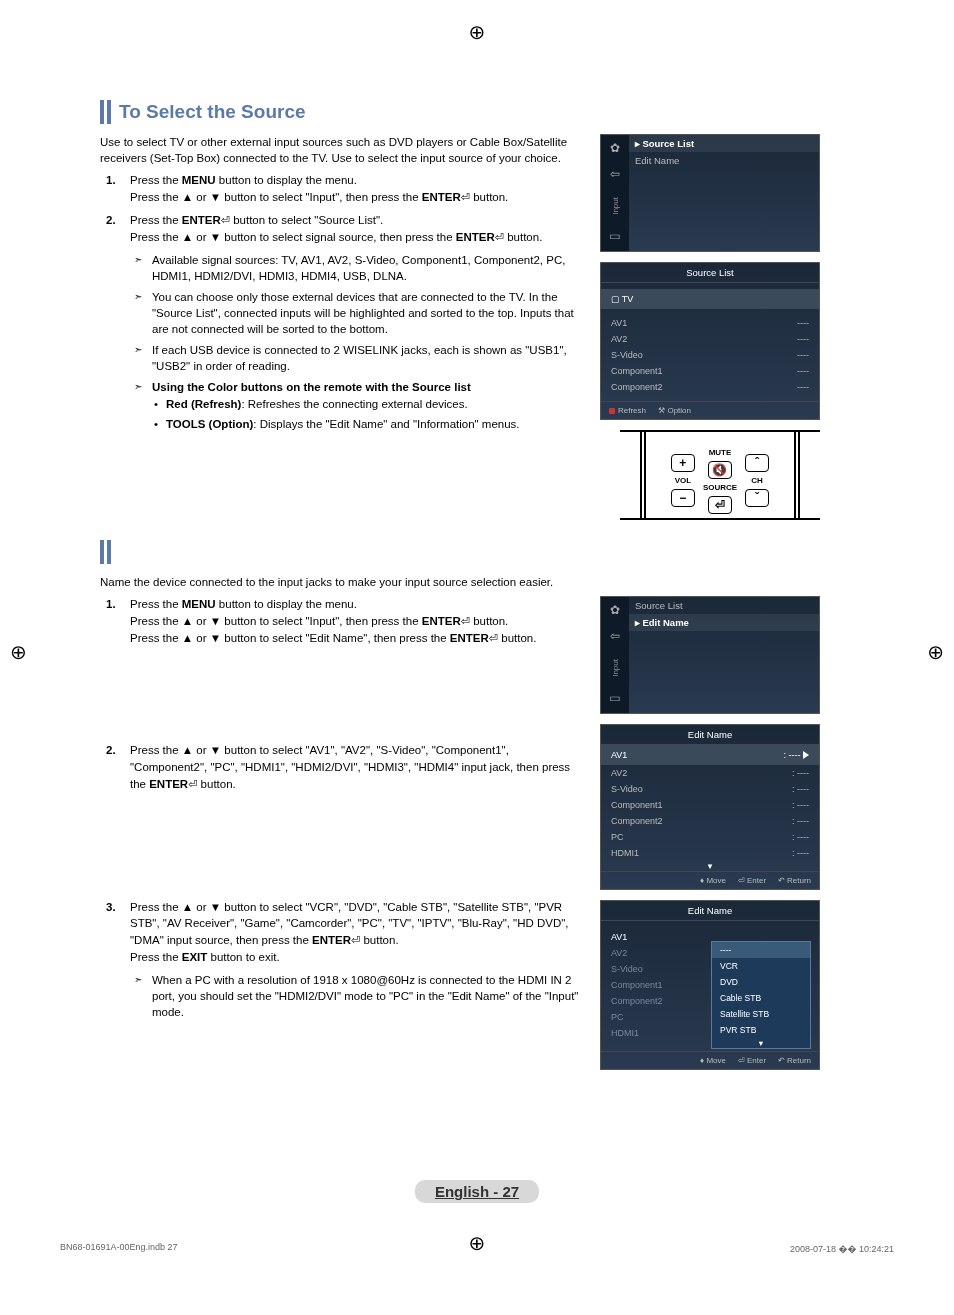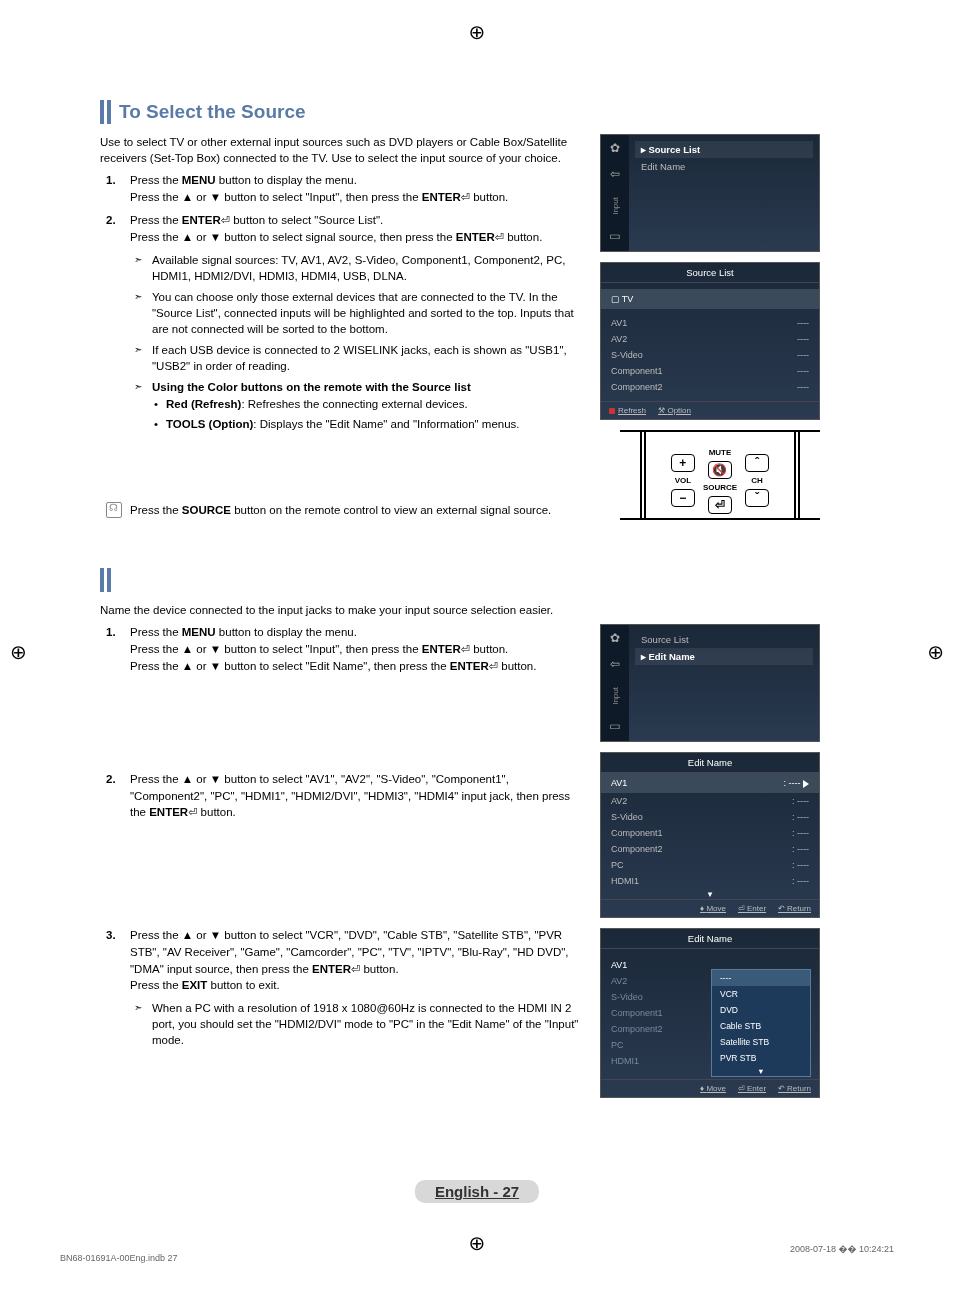--- a/index.html
+++ b/index.html
@@ -185,21 +185,21 @@
   }
   .osd-sidebar-label {
     writing-mode: vertical-rl;
     transform: rotate(180deg);
     font-size: 8px;
     color: #888;
     padding: 4px 0;
   }
   .osd-main {
     flex: 1;
-    padding: 6px;
+    padding: 0;
   }
   .osd-item-active {
     background: rgba(255,255,255,0.08);
     padding: 3px 6px;
     color: #fff;
     font-weight: bold;
     font-size: 9.5px;
   }
   .osd-item {
     padding: 3px 6px;
@@ -232,21 +232,20 @@
     color: #fff;
     padding: 5px 10px;
   }
   .osd-footer {
     display: flex;
     justify-content: flex-start;
     gap: 12px;
     padding: 4px 8px;
     font-size: 8px;
     border-top: 1px solid #445;
-    text-decoration: underline;
   }
   .osd-footer.right {
     justify-content: flex-end;
   }
   .red-dot {
     display: inline-block;
     width: 6px;
     height: 6px;
     background: #c33;
     border-radius: 1px;
@@ -337,21 +336,21 @@
     font-weight: bold;
     background: #d8d8d8;
     padding: 3px 20px;
     border-radius: 10px;
     color: #333;
     text-decoration: underline;
   }
   .doc-footer-left {
     position: absolute;
     left: 60px;
-    bottom: 52px;
+    bottom: 63px;
     font-size: 9px;
     color: #666;
   }
   .doc-footer-right {
     position: absolute;
     right: 60px;
     bottom: 60px;
     font-size: 9px;
     color: #666;
   }
@@ -402,23 +401,20 @@
               <b>Using the Color buttons on the remote with the Source list</b>
               <ul class="mini-bullets">
                 <li><b>Red (Refresh)</b><span>: Refreshes the connecting external devices.</span></li>
                 <li><b>TOOLS (Option)</b><span>: Displays the "Edit Name" and "Information" menus.</span></li>
               </ul>
             </li>
           </ul>
         </li>
       </ol>
 
-      <div class="remote-note">
-        <span>Press the </span><b>SOURCE</b><span> button on the remote control to view an external signal source.</span>
-      </div>
     </div>
 
     <div class="right-col">
 
       <div class="osd">
         <div class="osd-sidebar-row">
           <div class="osd-sidebar">
             <div class="osd-sidebar-icon">✿</div>
             <div class="osd-sidebar-icon">⇦</div>
             <div class="osd-sidebar-label">Input</div>

